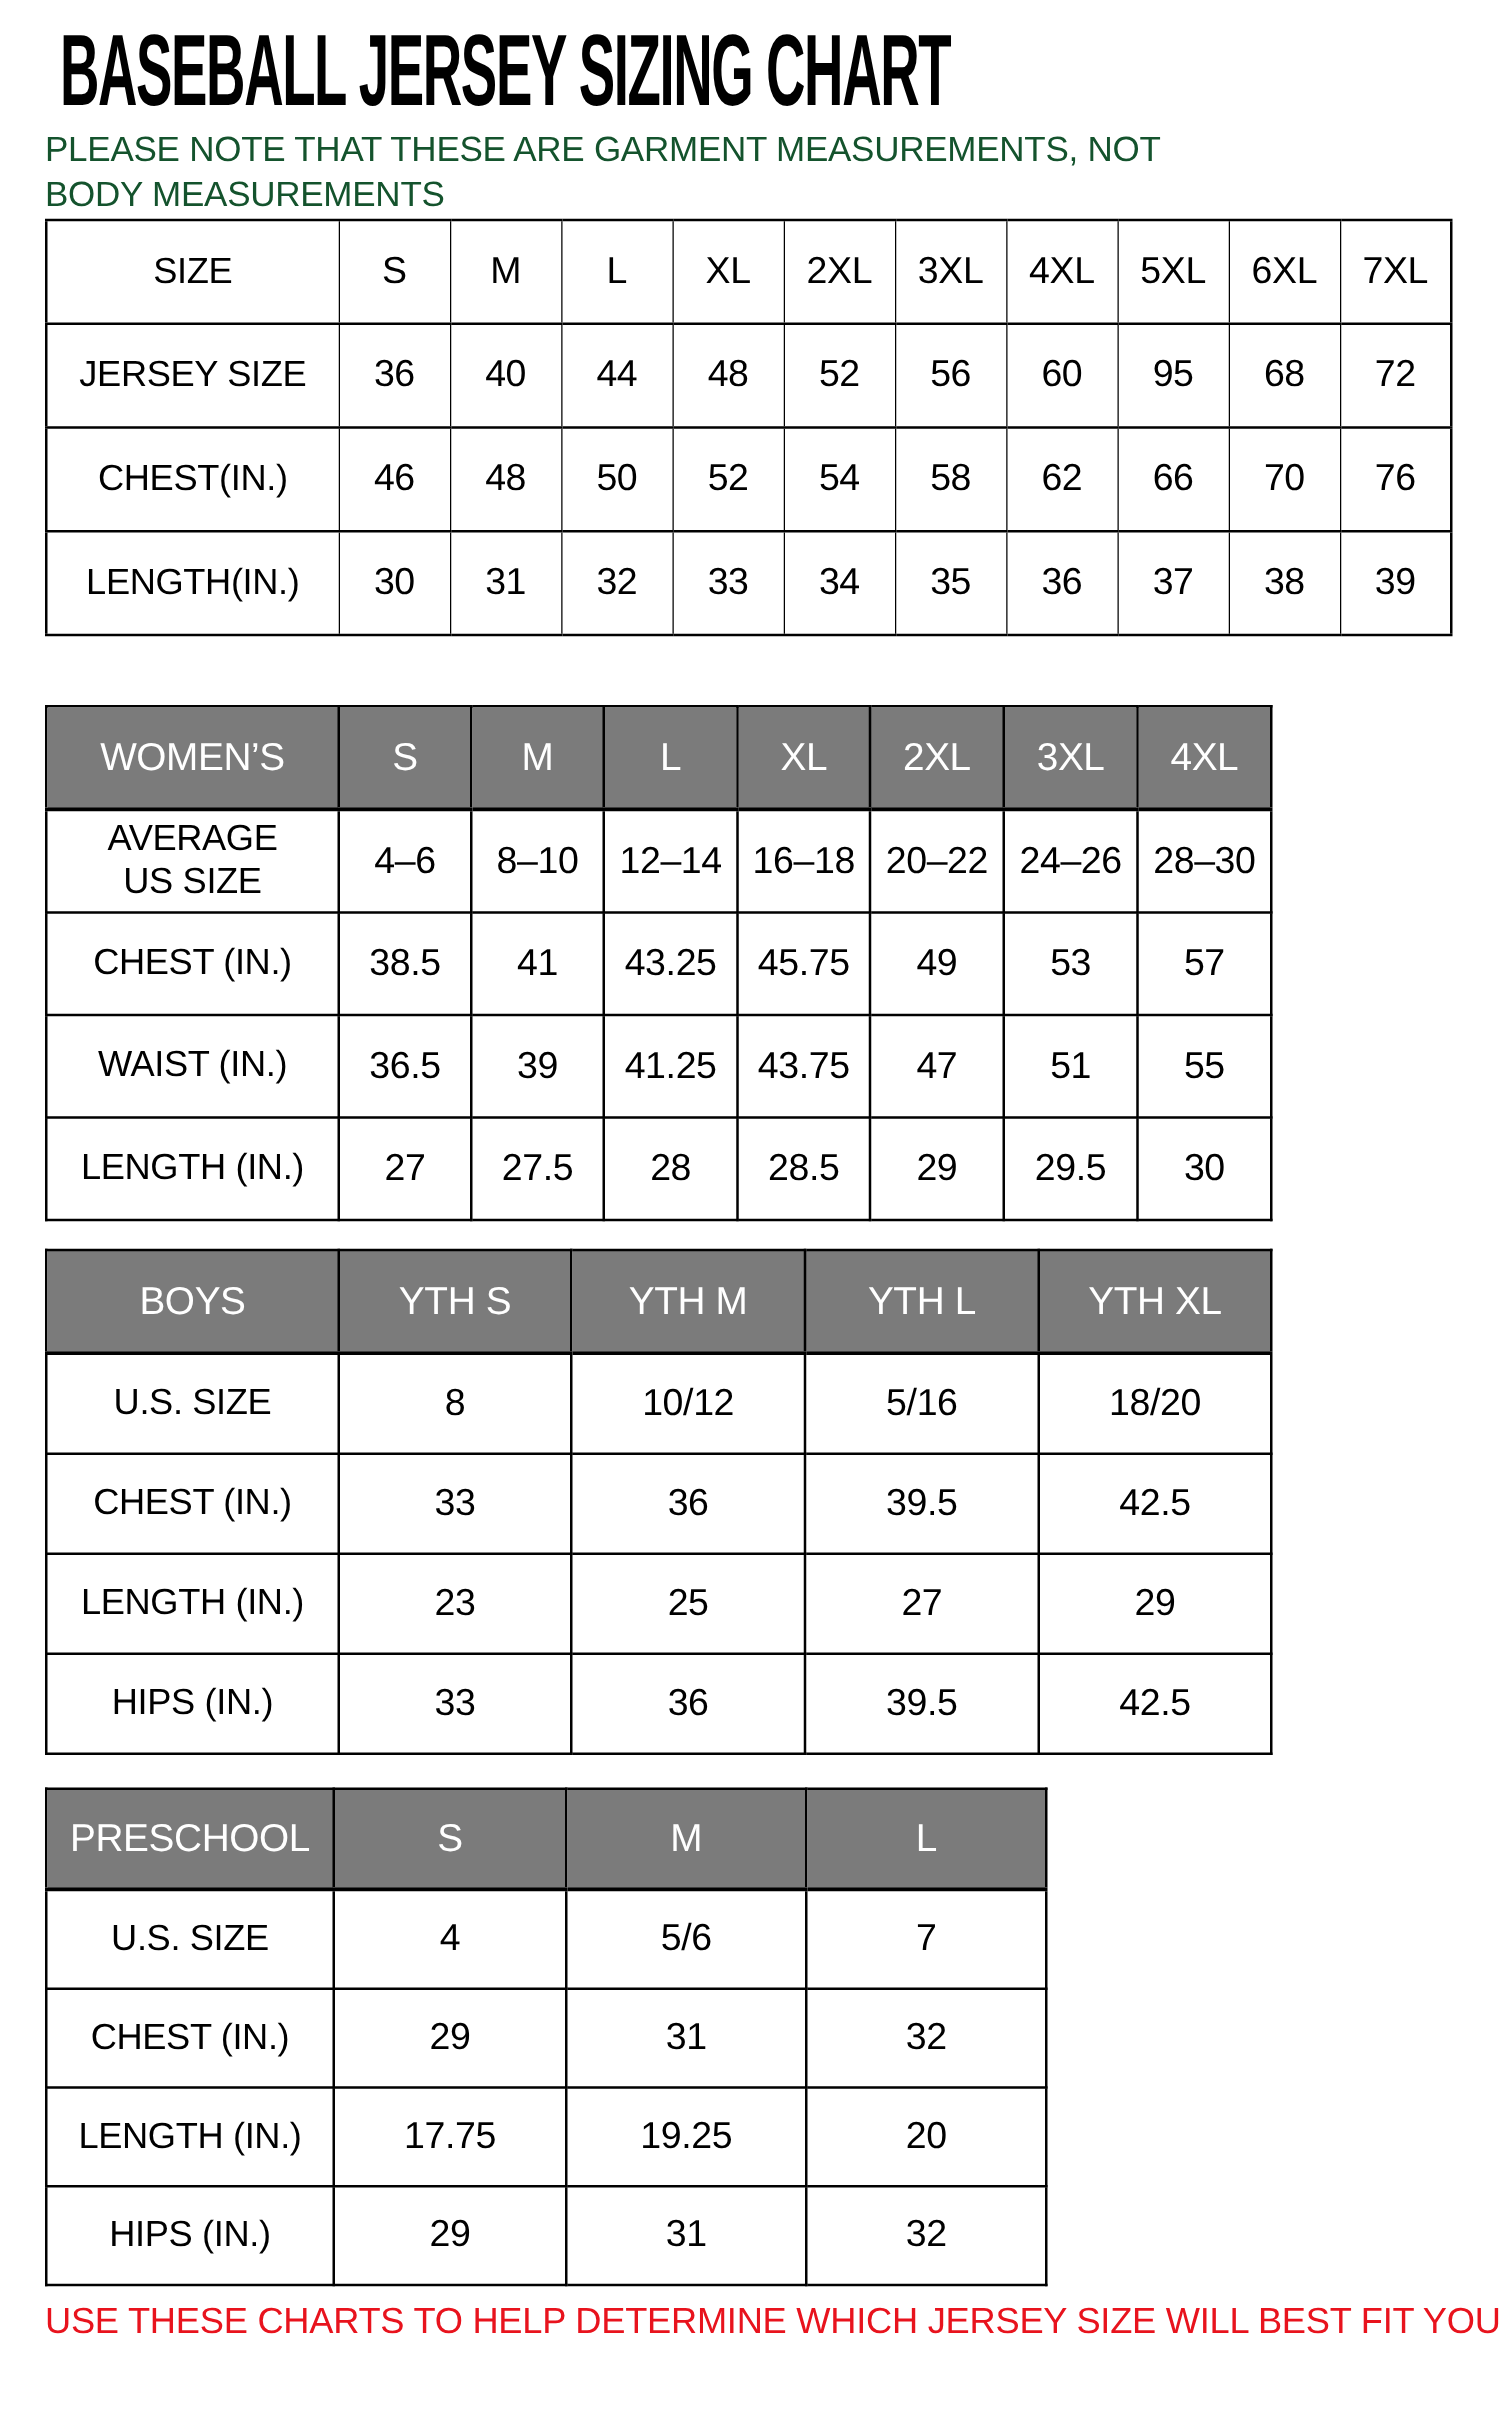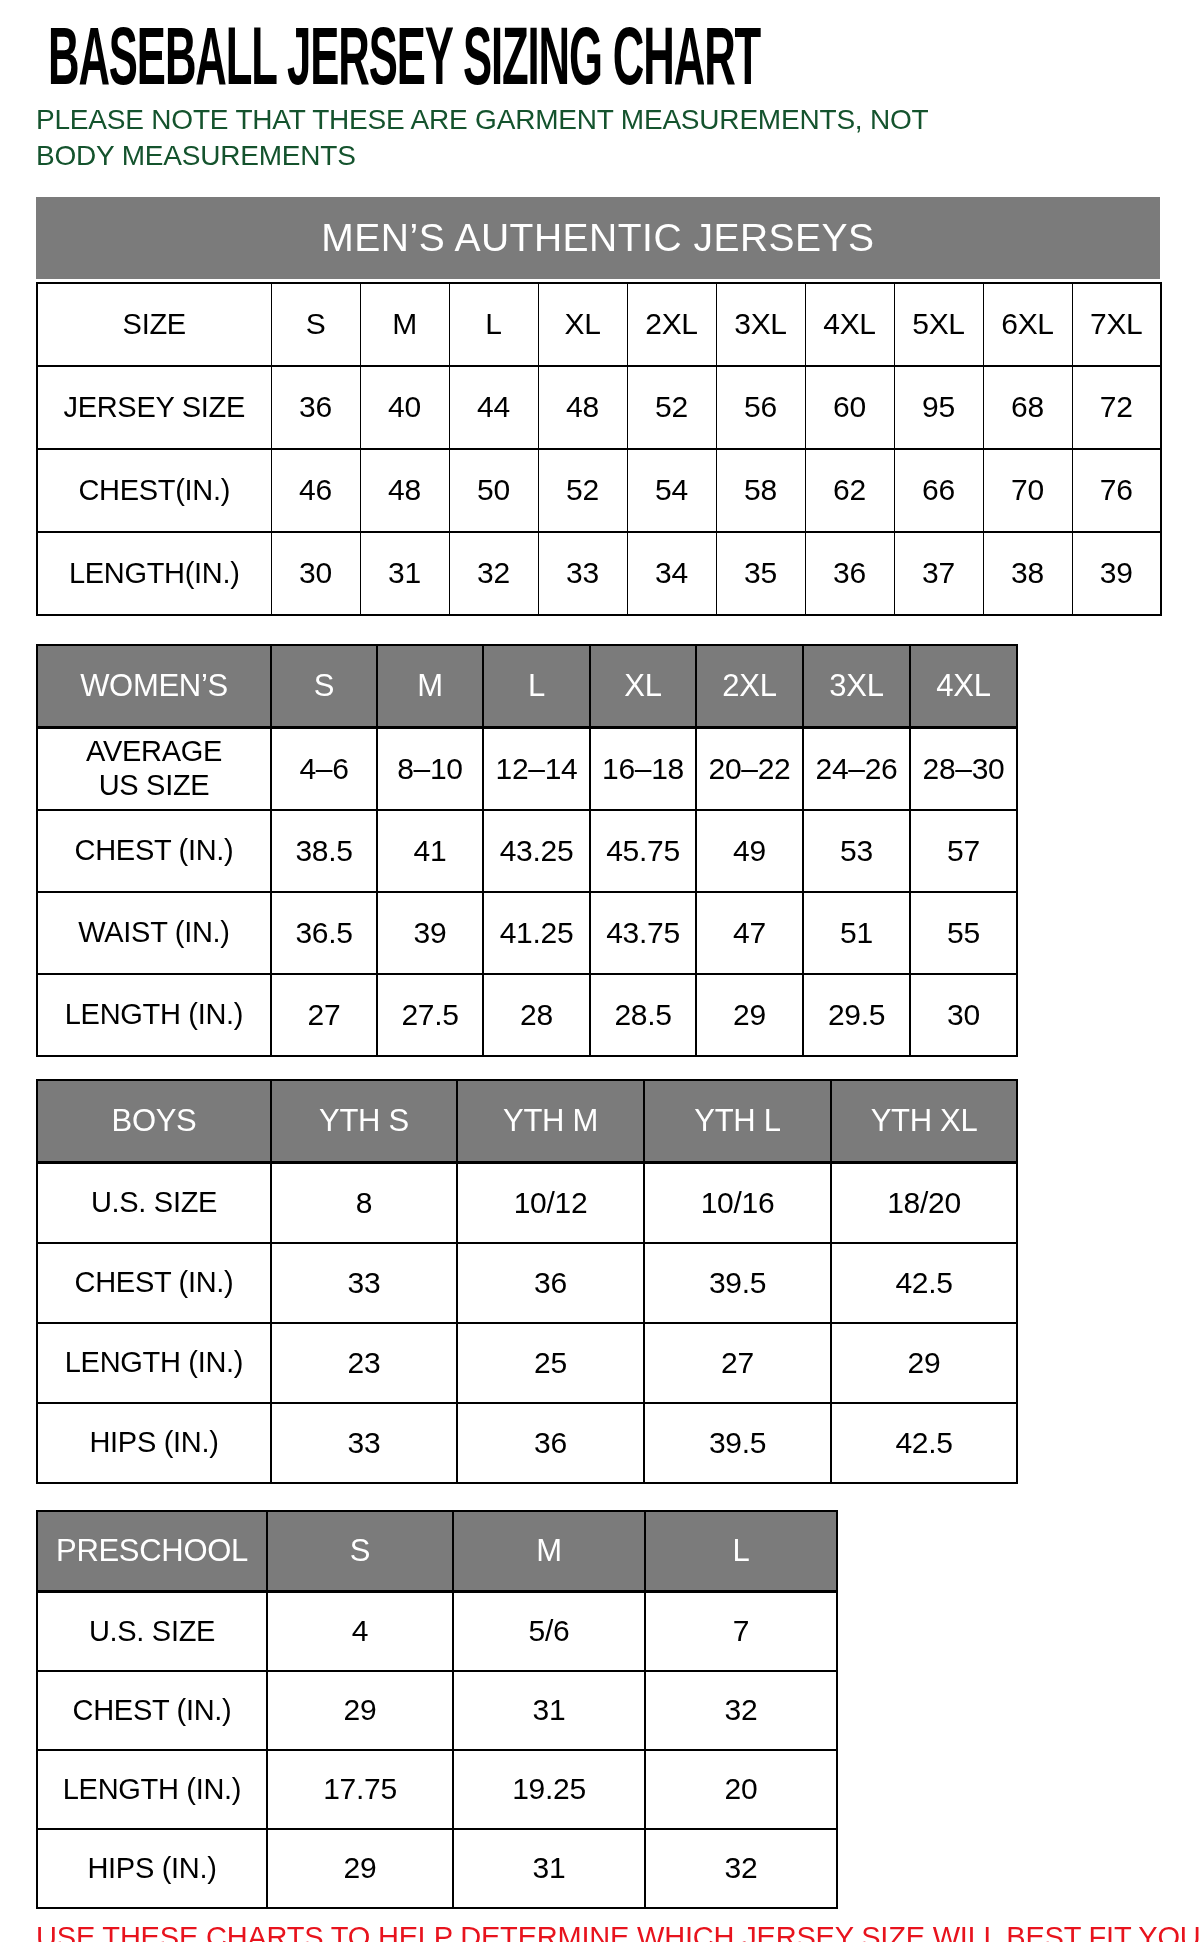--- a/index.html
+++ b/index.html
@@ -45,37 +45,34 @@
   td.rowlabel{font-size:29px;}
   td.val{font-size:30px;}
   th.gray{
     background:#7b7b7b;color:#fff;font-size:31px;font-weight:400;
     border-bottom:3px solid #000;
   }
   .mens td{height:79px;}
   .womens td{height:78px;} .womens th{height:78px;}
   .boys td{height:76px;}   .boys th{height:78px;}
   .pre td{height:75px;}    .pre th{height:76px;}
-  .womens{margin-top:28px;} .boys{margin-top:22px;} .pre{margin-top:26px;}
+  .womens{margin-top:55px;} .boys{margin-top:22px;} .pre{margin-top:26px;}
   span.wrap{display:inline-block;max-width:172px;line-height:1.15;}
 </style>
 </head>
 <body>
 
 <div class="content">
 
   <div class="title-wrap">
     <span class="title-text">BASEBALL JERSEY SIZING CHART</span>
   </div>
 
   <div class="note">PLEASE NOTE THAT THESE ARE GARMENT MEASUREMENTS, NOT BODY MEASUREMENTS</div>
 
-  <div class="banner">
-    <span>MEN’S AUTHENTIC JERSEYS</span>
-  </div>
   <table class="mens">
     <colgroup>
       <col style="width:234px">
         <col style="width:89px">
         <col style="width:89px">
         <col style="width:89px">
         <col style="width:89px">
         <col style="width:89px">
         <col style="width:89px">
         <col style="width:89px">
@@ -217,21 +214,21 @@
       <th class="gray">BOYS</th>
       <th class="gray">YTH S</th>
       <th class="gray">YTH M</th>
       <th class="gray">YTH L</th>
       <th class="gray">YTH XL</th>
     </tr>
     <tr>
       <td class="rowlabel">U.S. SIZE</td>
       <td class="val">8</td>
       <td class="val">10/12</td>
-      <td class="val">10/16</td>
+      <td class="val">5/16</td>
       <td class="val">18/20</td>
     </tr>
     <tr>
       <td class="rowlabel">CHEST (IN.)</td>
       <td class="val">33</td>
       <td class="val">36</td>
       <td class="val">39.5</td>
       <td class="val">42.5</td>
     </tr>
     <tr>

